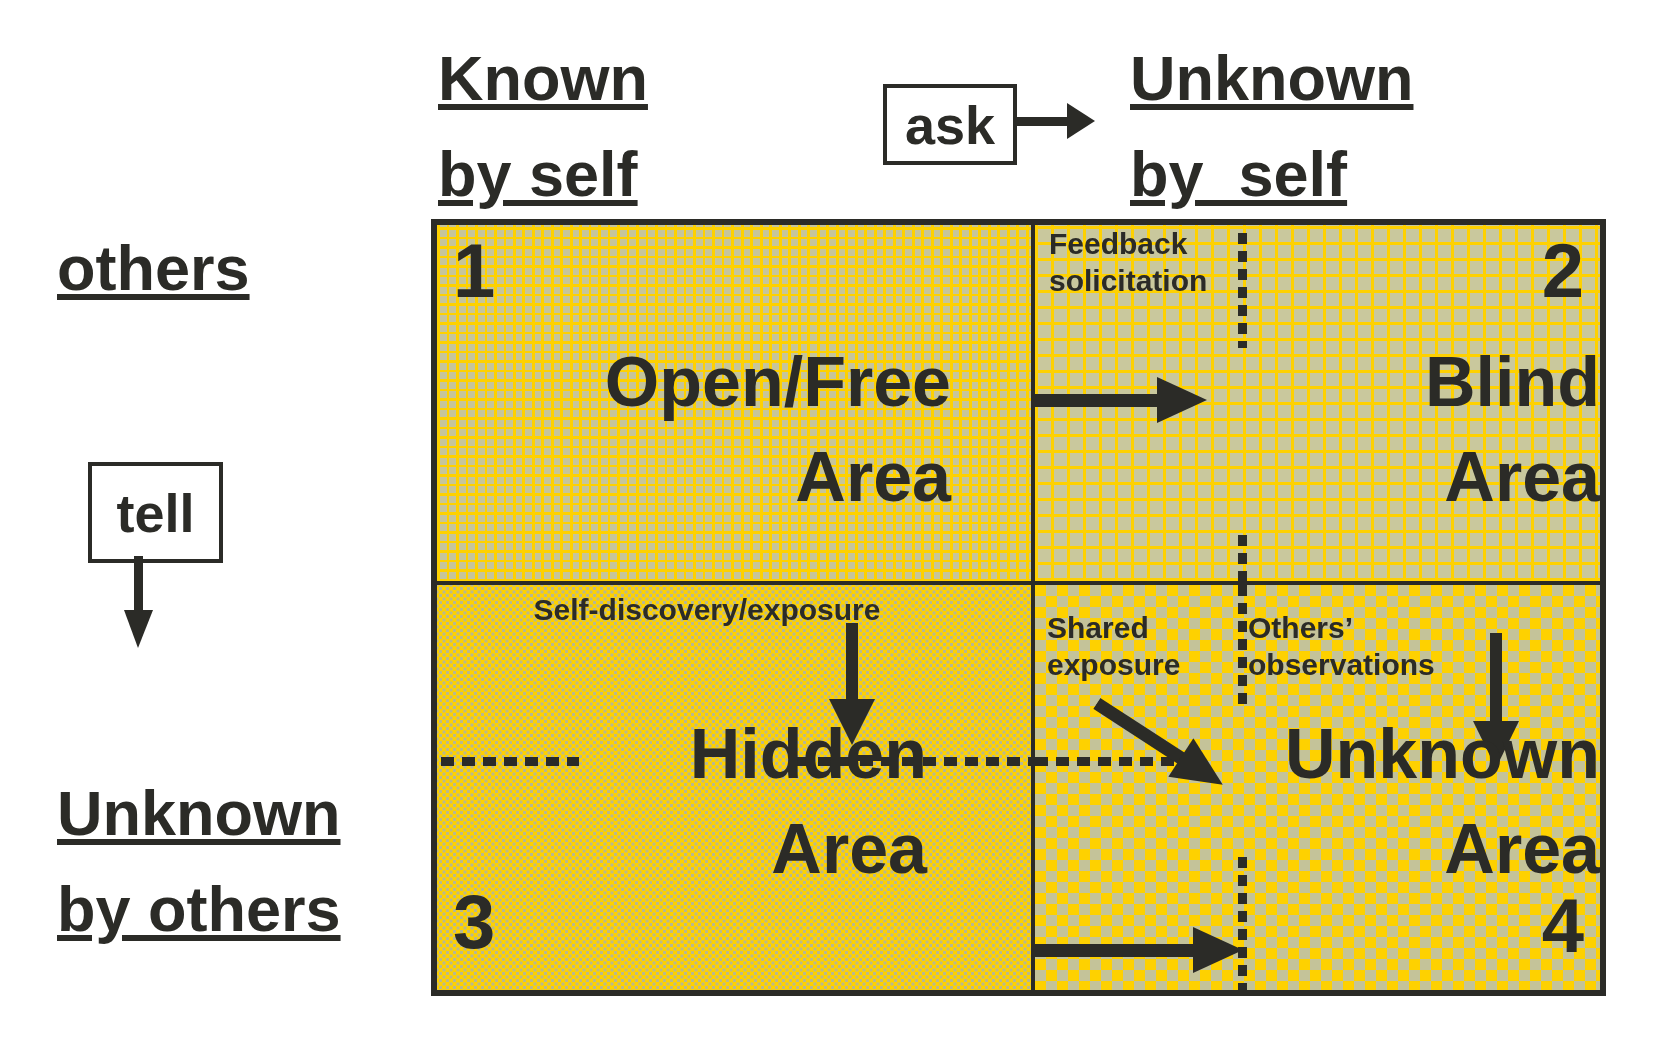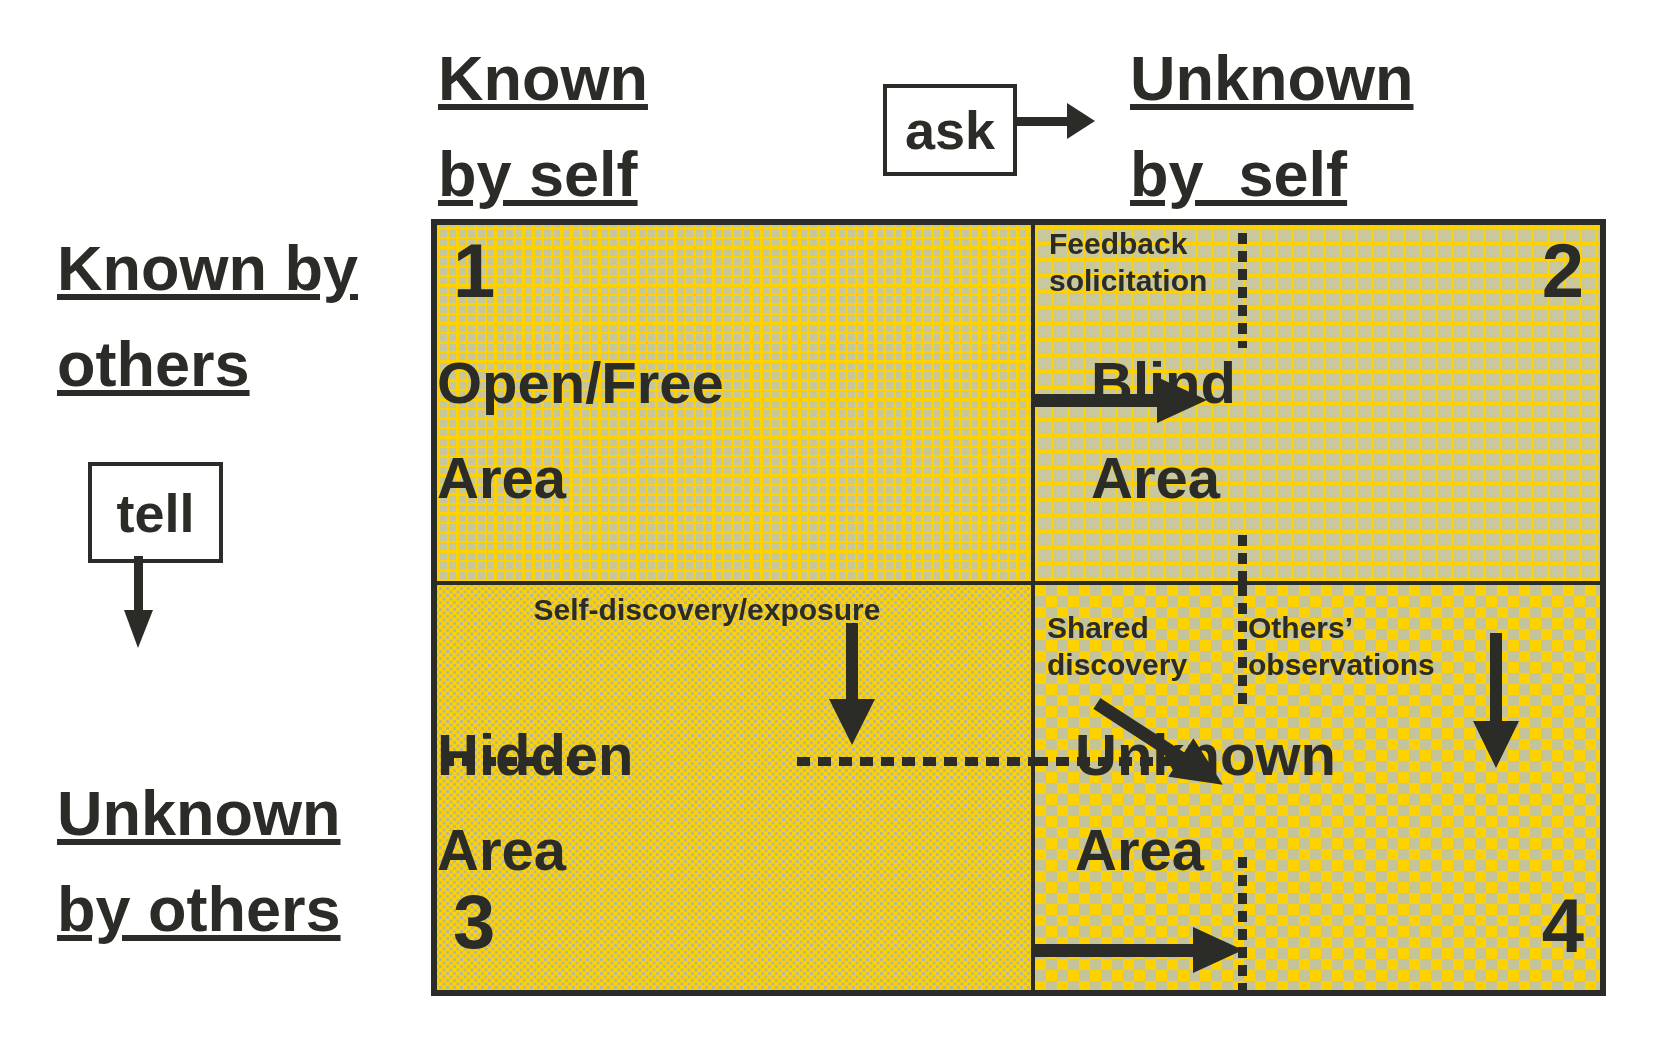--- a/index.html
+++ b/index.html
@@ -57,54 +57,53 @@
     background-size:7px 7px;
     background-position:0 0, 3.5px 3.5px;
     padding-left:24px;
   }
   .pat-check-coarse{
     background:repeating-conic-gradient(#c4c399 0% 25%, var(--yellow) 0% 50%);
     background-size:22px 22px;
   }
   
   .quad-number{font-size:76px;line-height:80px;}
-  .quad-title{font-size:58px;line-height:95px;text-align:left;}
+  .quad-title{font-size:70px;line-height:95px;text-align:right;}
   .quad-title span{display:block;}
   .annotation{font-size:30px;line-height:37px;}
   
   .dash-h{height:9px;background-image:repeating-linear-gradient(90deg, var(--ink) 0 13px, transparent 13px 21px);}
   .dash-v{width:9px;background-image:repeating-linear-gradient(180deg, var(--ink) 0 11px, transparent 11px 18px);}
   svg{display:block;}
   .fill{fill:var(--ink);}
 </style>
 </head>
 <body>
 
 <div class="abs big-label" style="left:438px;top:30px;">
   <span>Known</span>
   <span>by self</span>
 </div>
 
-<div class="abs action-box" style="left:883px;top:84px;width:134px;height:92px;">
+<div class="abs action-box" style="left:883px;top:84px;width:134px;height:81px;">
   <span>ask</span>
 </div>
 <div class="abs" style="left:1017px;top:101px;width:78px;height:40px;">
   <svg width="78" height="40" viewBox="0 0 78 40">
     <rect class="fill" x="0" y="16" width="52" height="9"></rect>
     <polygon class="fill" points="50,2 78,20 50,38"></polygon>
   </svg>
 </div>
 
 <div class="abs big-label" style="left:1130px;top:30px;">
   <span>Unknown</span>
   <span>by  self</span>
 </div>
 
 <div class="abs big-label" style="left:57px;top:220px;">
-  <span>Known by</span>
   <span>others</span>
 </div>
 
 <div class="abs action-box" style="left:88px;top:462px;width:135px;height:101px;">
   <span>tell</span>
 </div>
 <div class="abs" style="left:120px;top:556px;width:36px;height:92px;">
   <svg width="36" height="92" viewBox="0 0 36 92">
     <rect class="fill" x="14" y="0" width="9" height="58"></rect>
     <polygon class="fill" points="4,54 18,92 33,54"></polygon>
@@ -156,21 +155,21 @@
     <div class="abs quad-title" style="left:0;top:122px;width:490px;">
       <span>Hidden</span>
       <span>Area</span>
     </div>
     <div class="abs quad-number" style="left:16px;bottom:28px;">3</div>
   </div>
 
   <div class="quad pat-check-coarse">
     <div class="abs dash-v" style="left:203px;top:0;height:122px;"></div>
     <div class="abs dash-h" style="left:0;top:172px;width:168px;"></div>
-    <div class="abs annotation" style="left:12px;top:24px;width:185px;">Shared discovery</div>
+    <div class="abs annotation" style="left:12px;top:24px;width:185px;">Shared exposure</div>
     <div class="abs annotation" style="left:213px;top:24px;width:240px;">Others’ observations</div>
     <div class="abs" style="left:62px;top:95px;width:150px;height:46px;transform:rotate(33deg);transform-origin:0 50%;">
       <svg width="150" height="46" viewBox="0 0 150 46">
         <rect class="fill" x="0" y="17" width="104" height="13"></rect>
         <polygon class="fill" points="100,0 150,23 100,46"></polygon>
       </svg>
     </div>
     <div class="abs" style="left:438px;top:48px;width:46px;height:135px;">
       <svg width="46" height="135" viewBox="0 0 46 135">
         <rect class="fill" x="17" y="0" width="12" height="92"></rect>

